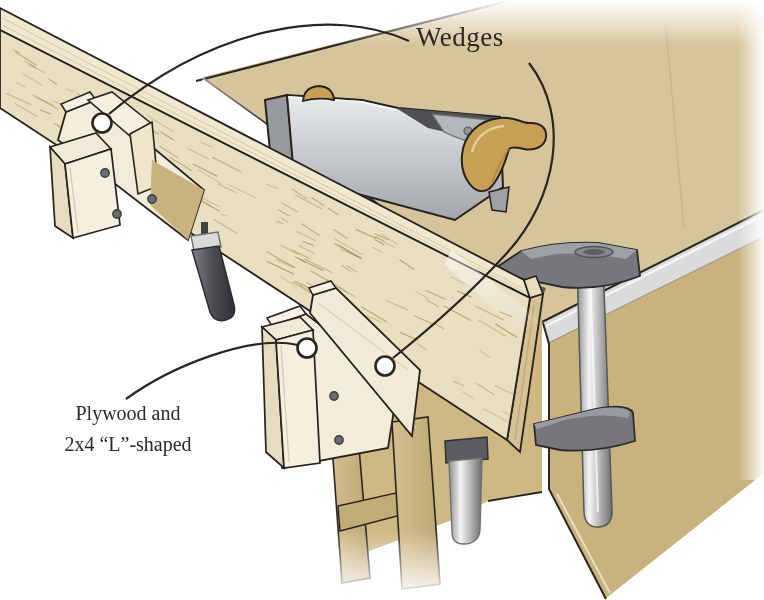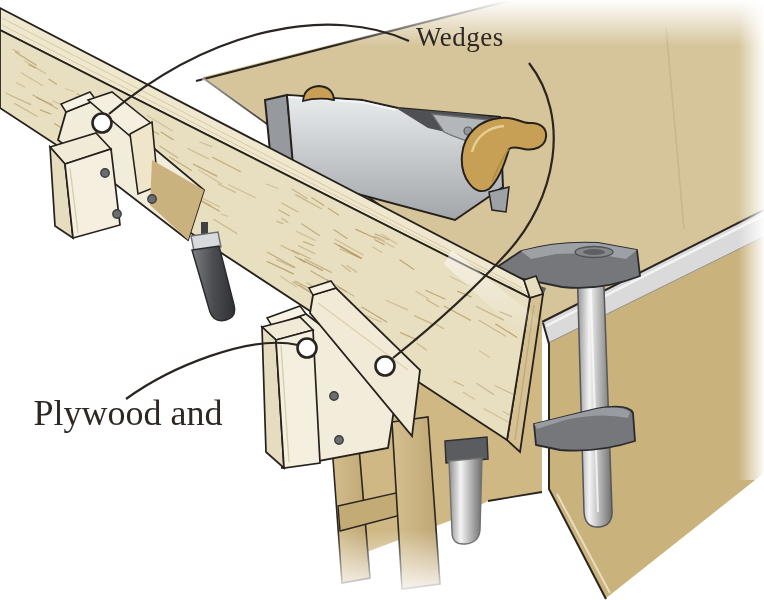--- a/index.html
+++ b/index.html
@@ -1,21 +1,21 @@
 <!DOCTYPE html>
 <html><head>
 <meta charset="utf-8">
 <style>
   html,body{margin:0;padding:0;background:#ffffff;}
   #stage{position:relative;width:764px;height:600px;background:#ffffff;overflow:hidden;
          font-family:"Liberation Serif", serif;}
   #scene{position:absolute;left:0;top:0;}
   .lbl{position:absolute;color:#2d2824;}
   #label-wedges{left:408px;top:22px;font-size:27px;letter-spacing:.5px;margin-left:8px;}
-  #label-sandwich{left:6px;top:398px;width:244px;text-align:center;font-size:36px;line-height:31px;}
+  #label-sandwich{left:6px;top:398px;width:244px;text-align:center;font-size:20px;line-height:31px;}
   .lbl span{display:block;}
 </style>
 </head>
 <body>
 
 <div id="stage">
 <svg id="scene" width="764" height="600" viewBox="0 0 764 600">
   <defs>
     <linearGradient id="planeGrad" x1="0" y1="0" x2="0" y2="1">
       <stop offset="0" stop-color="#e9eced"></stop>
@@ -295,14 +295,15 @@
     <circle cx="102" cy="123" r="9.5" fill="#ffffff" stroke-width="2.6"></circle>
     <circle cx="307" cy="348" r="9.5" fill="#ffffff" stroke-width="2.6"></circle>
     <circle cx="385" cy="366" r="9.5" fill="#ffffff" stroke-width="2.6"></circle>
   </g>
 </svg>
 
 <div class="lbl" id="label-wedges">Wedges</div>
 
 <div class="lbl" id="label-sandwich">
   <span>Plywood and</span>
+  <span>2x4 “L”-shaped</span>
 </div>
 </div>
 
 </body></html>

